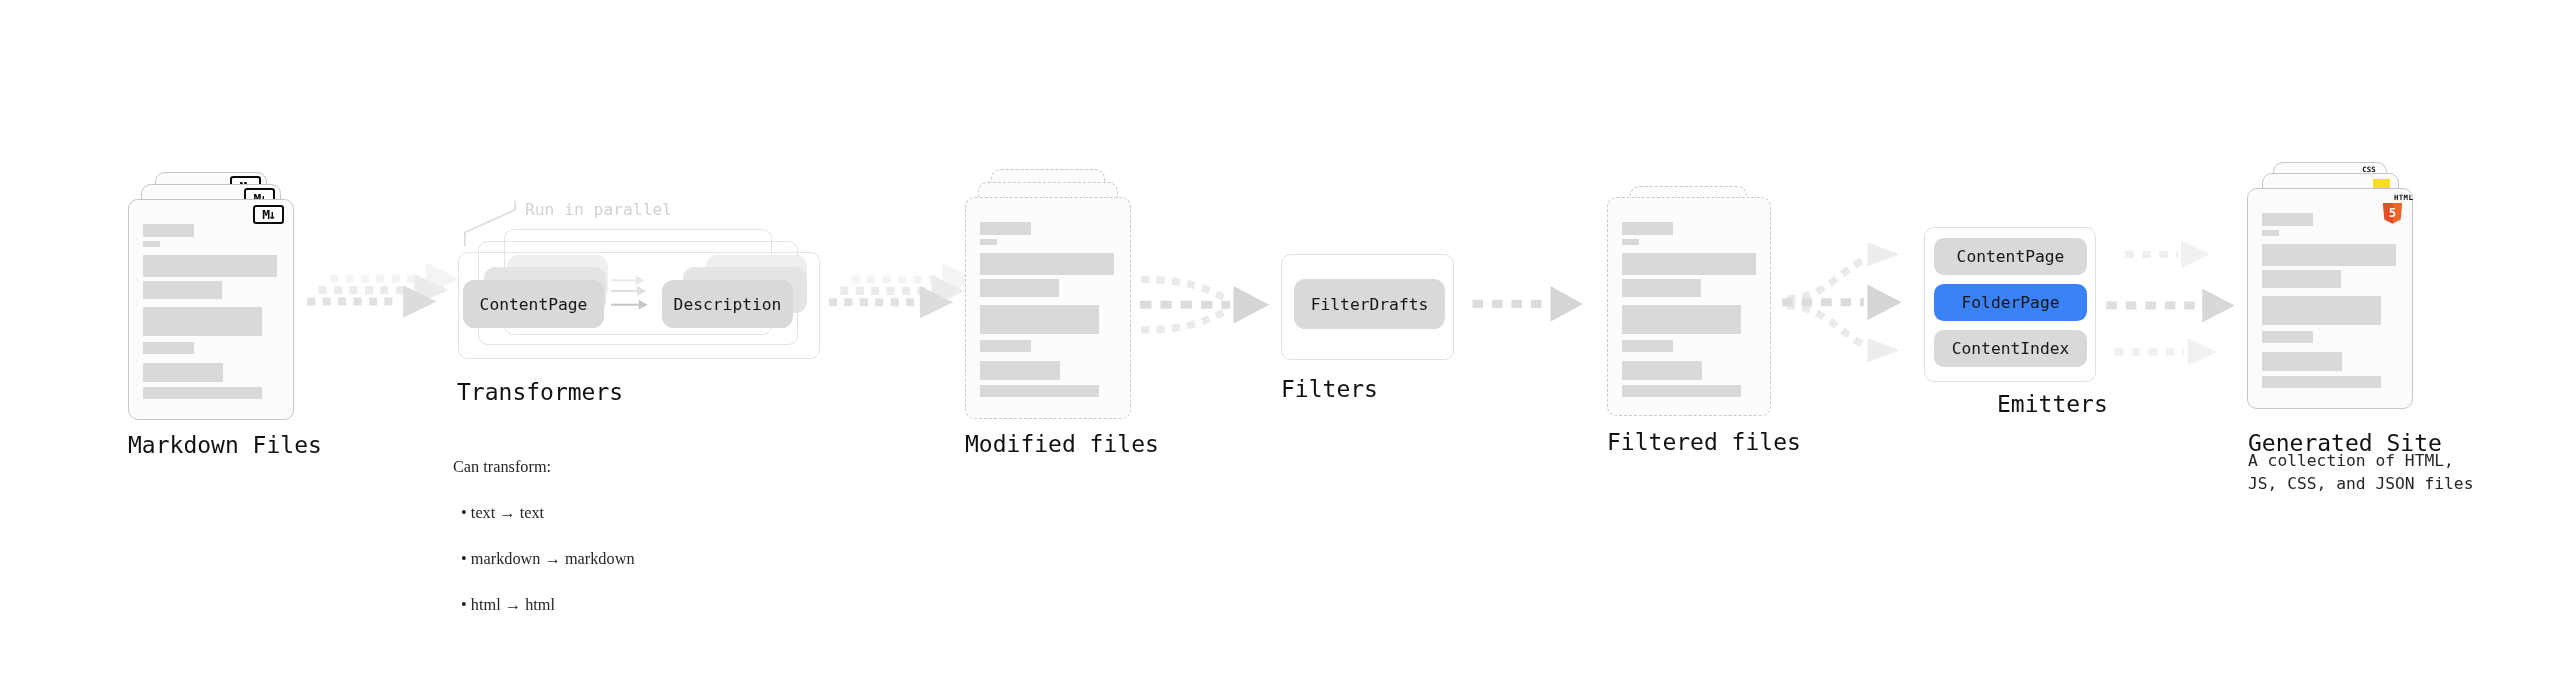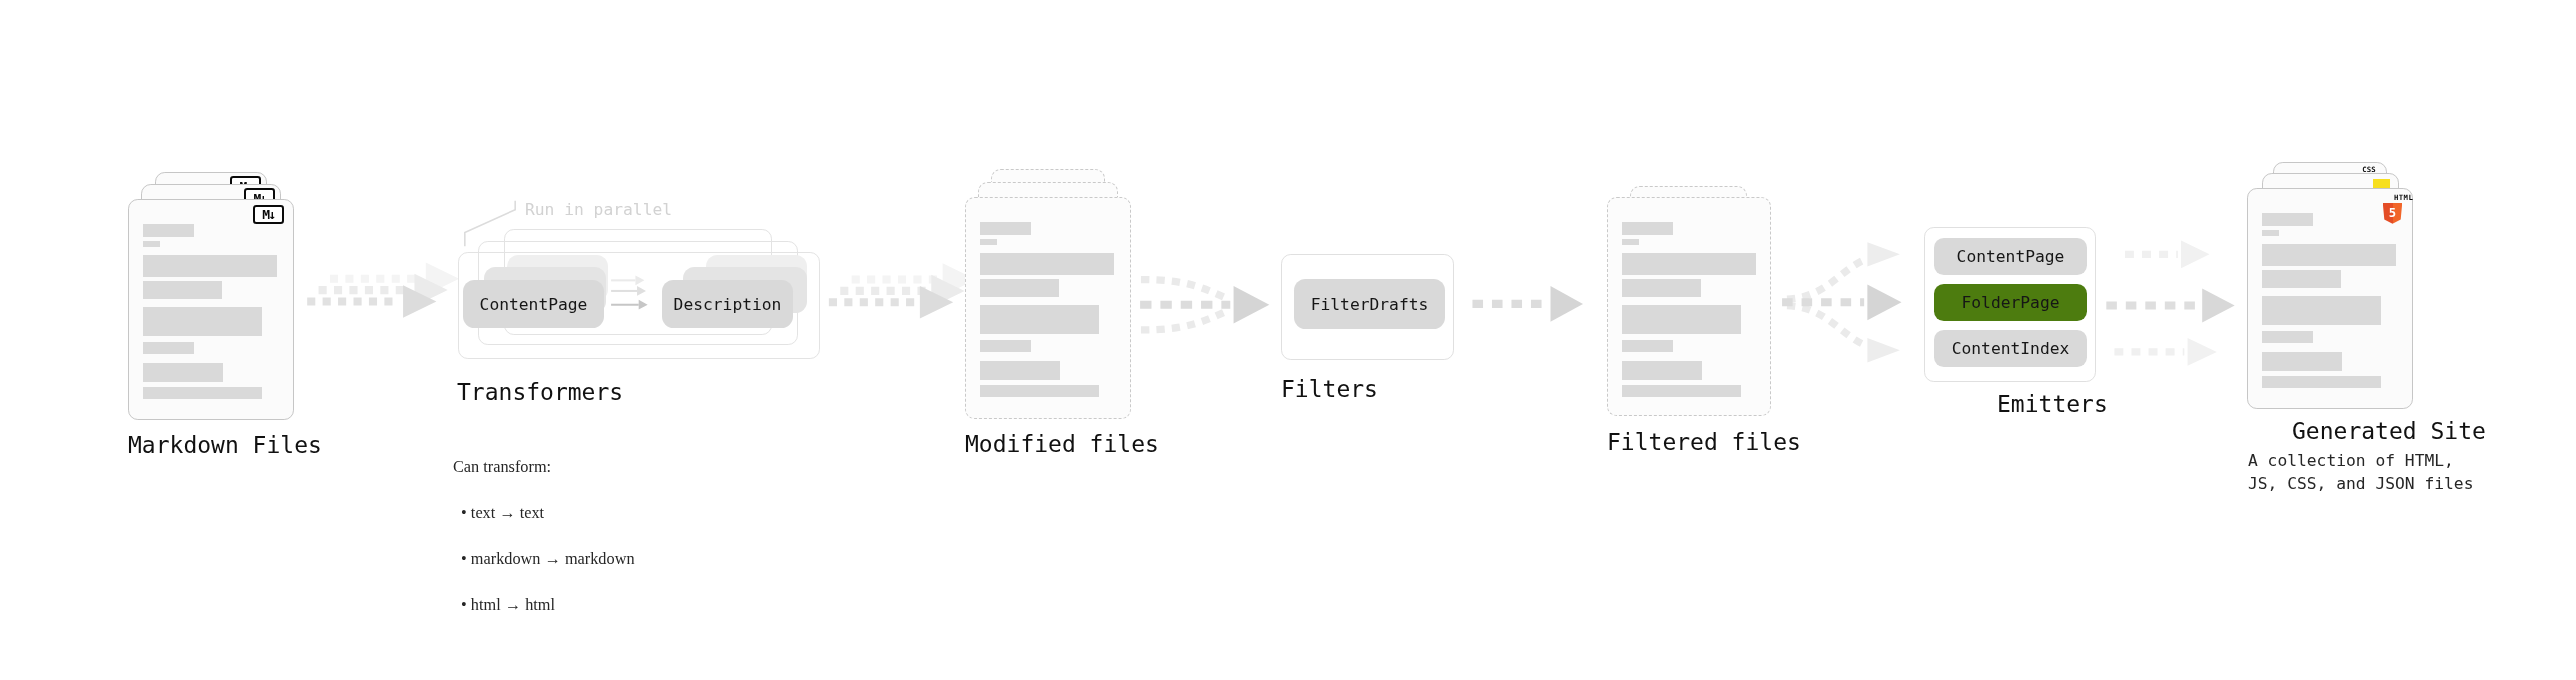--- a/index.html
+++ b/index.html
@@ -195,21 +195,21 @@
         <div class="bar" style="top: 107px; width: 119px; height: 29px;"></div>
         <div class="bar" style="top: 142px; width: 51px; height: 12.2px;"></div>
         <div class="bar" style="top: 163px; width: 80px; height: 18.7px;"></div>
         <div class="bar" style="top: 187px; width: 119px; height: 12.2px;"></div>
       </div>
   </div>
   <div class="stage-label" style="left:1607px;top:429px;">Filtered files</div>
 
   <div class="obox" style="left:1924px;top:227px;width:172px;height:155px;"></div>
   <div class="pill main" style="left:1934px;top:238px;width:153px;height:37px;border-radius:9.8px;">ContentPage</div>
-  <div class="pill main" style="left:1934px;top:284px;width:153px;height:37px;border-radius:9.8px;background:#4d7c0f;">FolderPage</div>
+  <div class="pill main" style="left:1934px;top:284px;width:153px;height:37px;border-radius:9.8px;background:#3b82f6;">FolderPage</div>
   <div class="pill main" style="left:1934px;top:330px;width:153px;height:37px;border-radius:9.8px;">ContentIndex</div>
   <div class="stage-label" style="left:1997px;top:391px;">Emitters</div>
 
   <div class="card solid" style="left:2273px;top:162px;width:114px;height:49px;">
     <div class="css-badge">
       <span class="t">CSS</span>
       <div class="u"></div>
     </div>
   </div>
   <div class="card solid" style="left:2262px;top:173px;width:137px;height:49px;">
@@ -226,18 +226,18 @@
         <div class="bar" style="top: 24.4px; width: 51px; height: 12.2px;"></div>
         <div class="bar" style="top: 41px; width: 17px; height: 5.7px;"></div>
         <div class="bar" style="top: 55px; width: 134px; height: 22px;"></div>
         <div class="bar" style="top: 81px; width: 79px; height: 18px;"></div>
         <div class="bar" style="top: 107px; width: 119px; height: 29px;"></div>
         <div class="bar" style="top: 142px; width: 51px; height: 12.2px;"></div>
         <div class="bar" style="top: 163px; width: 80px; height: 18.7px;"></div>
         <div class="bar" style="top: 187px; width: 119px; height: 12.2px;"></div>
       </div>
   </div>
-  <div class="stage-label" style="left:2248px;top:418px;margin-left:44px;">Generated Site</div>
+  <div class="stage-label" style="left:2248px;top:430px;">Generated Site</div>
   <div class="desc" style="left:2248px;top:449px;">A collection of HTML,
 JS, CSS, and JSON files</div>
 
 </div>
 
 
 </body></html>

